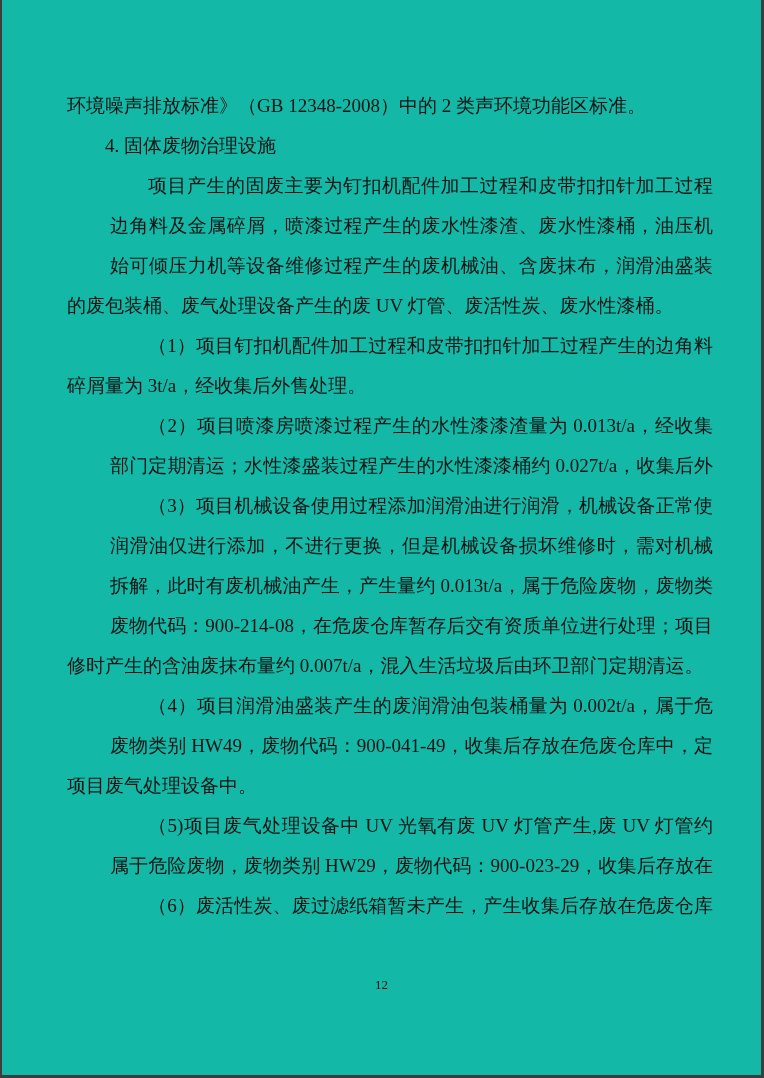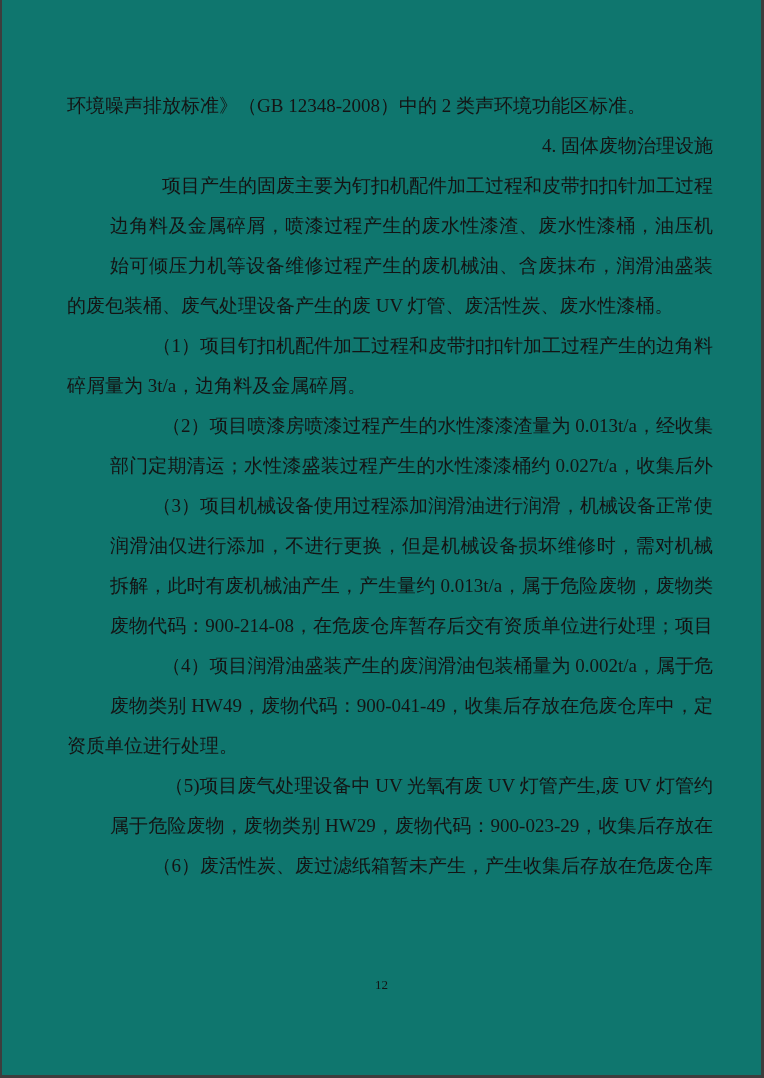--- a/index.html
+++ b/index.html
@@ -5,21 +5,21 @@
   html, body {
     margin: 0;
     padding: 0;
     background: #ffffff;
   }
   .page {
     position: relative;
     width: 764px;
     height: 1078px;
     box-sizing: border-box;
-    background: #0f766e;
+    background: #14b8a6;
     border-left: 2px solid #3d3d3d;
     border-right: 3px solid #3d3d3d;
     border-bottom: 3px solid #3d3d3d;
     font-family: "Liberation Serif", "DejaVu Serif", serif;
     color: #141414;
     overflow: hidden;
   }
   .content {
     position: absolute;
     top: 86px;
@@ -35,21 +35,20 @@
     text-align: left;
   }
   .line.justify {
     white-space: normal;
     text-align: justify;
     text-align-last: justify;
     margin-left: 43px;
   }
   .line.indent {
     text-indent: 38px;
-    text-align: right;
   }
   .footer {
     position: absolute;
     left: 0;
     right: 0;
     top: 976px;
     text-align: center;
     font-size: 13px;
     line-height: 18px;
     color: #141414;
@@ -60,30 +59,31 @@
 
 <div class="page">
   <div class="content">
       <div class="line">环境噪声排放标准》（GB 12348-2008）中的 2 类声环境功能区标准。</div>
       <div class="line indent">4. 固体废物治理设施</div>
       <div class="line indent justify">项目产生的固废主要为钉扣机配件加工过程和皮带扣扣针加工过程产生的</div>
       <div class="line justify">边角料及金属碎屑，喷漆过程产生的废水性漆渣、废水性漆桶，油压机设备、开</div>
       <div class="line justify">始可倾压力机等设备维修过程产生的废机械油、含废抹布，润滑油盛装过程产生</div>
       <div class="line">的废包装桶、废气处理设备产生的废 UV 灯管、废活性炭、废水性漆桶。</div>
       <div class="line indent justify">（1）项目钉扣机配件加工过程和皮带扣扣针加工过程产生的边角料和金属</div>
-      <div class="line">碎屑量为 3t/a，边角料及金属碎屑。</div>
+      <div class="line">碎屑量为 3t/a，经收集后外售处理。</div>
       <div class="line indent justify">（2）项目喷漆房喷漆过程产生的水性漆漆渣量为 0.013t/a，经收集后由环卫</div>
       <div class="line justify">部门定期清运；水性漆盛装过程产生的水性漆漆桶约 0.027t/a，收集后外售处理。</div>
       <div class="line indent justify">（3）项目机械设备使用过程添加润滑油进行润滑，机械设备正常使用过程</div>
       <div class="line justify">润滑油仅进行添加，不进行更换，但是机械设备损坏维修时，需对机械设备进行</div>
       <div class="line justify">拆解，此时有废机械油产生，产生量约 0.013t/a，属于危险废物，废物类别 HW08，</div>
       <div class="line justify">废物代码：900-214-08，在危废仓库暂存后交有资质单位进行处理；项目设备维</div>
+      <div class="line">修时产生的含油废抹布量约 0.007t/a，混入生活垃圾后由环卫部门定期清运。</div>
       <div class="line indent justify">（4）项目润滑油盛装产生的废润滑油包装桶量为 0.002t/a，属于危险废物，</div>
       <div class="line justify">废物类别 HW49，废物代码：900-041-49，收集后存放在危废仓库中，定期交有</div>
-      <div class="line">资质单位进行处理。</div>
+      <div class="line">项目废气处理设备中。</div>
       <div class="line indent justify">（5)项目废气处理设备中 UV 光氧有废 UV 灯管产生,废 UV 灯管约 0.013t/a，</div>
       <div class="line justify">属于危险废物，废物类别 HW29，废物代码：900-023-29，收集后存放在危废仓</div>
       <div class="line indent justify">（6）废活性炭、废过滤纸箱暂未产生，产生收集后存放在危废仓库中，定</div>
     </div>
   <div class="footer">
     <span>12</span>
   </div>
 </div>
 
 </body></html>

